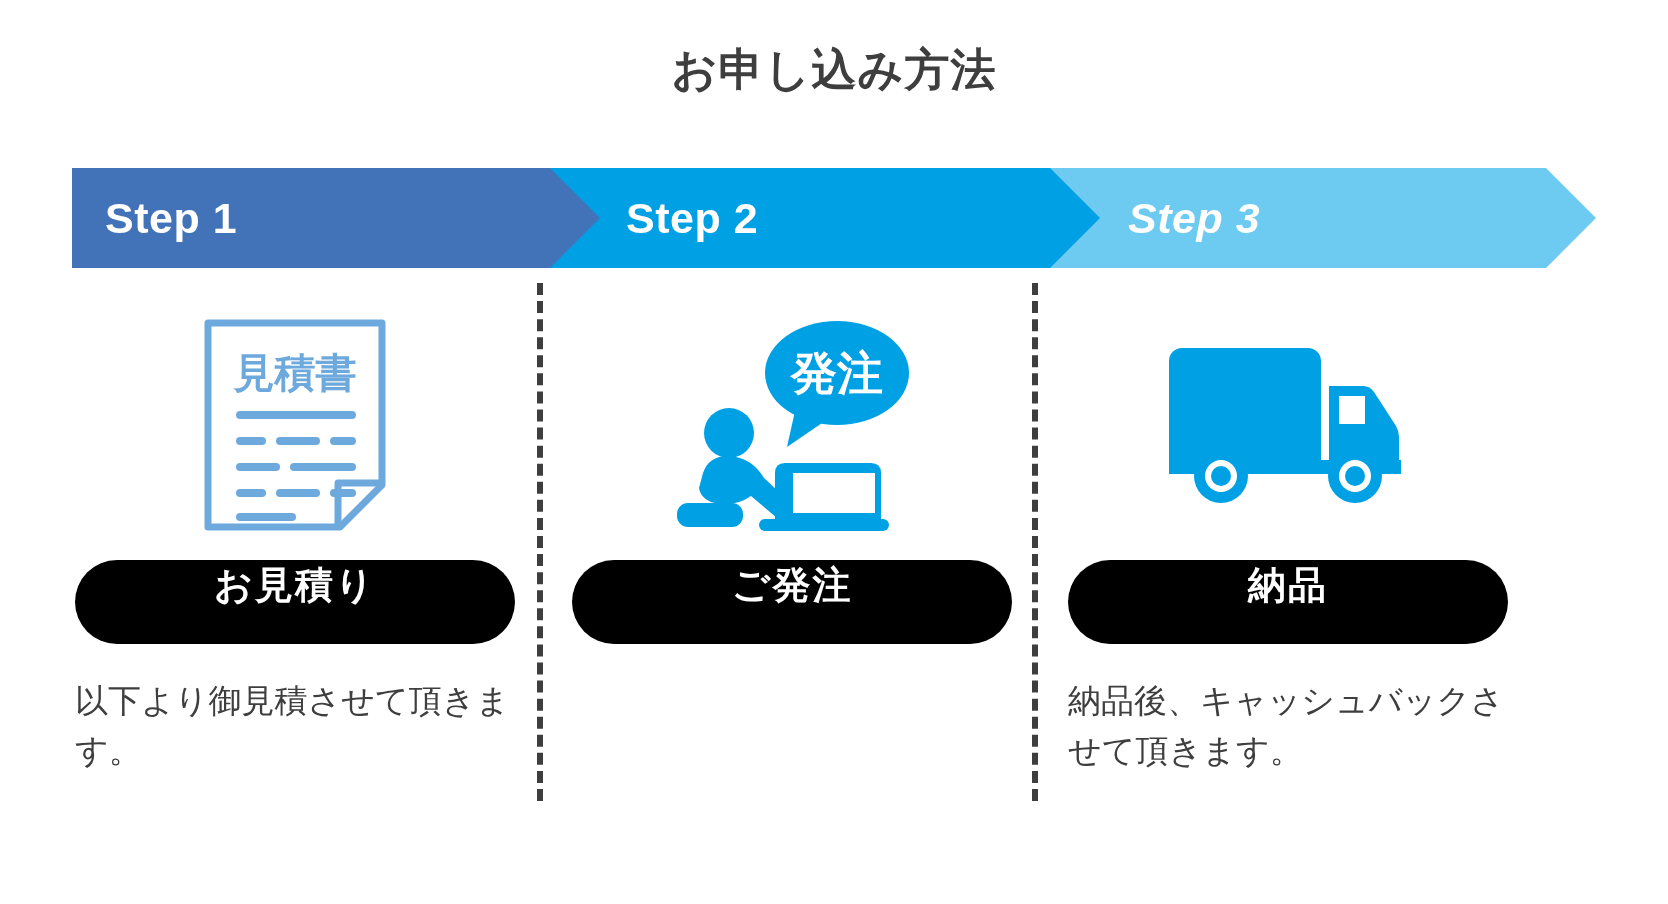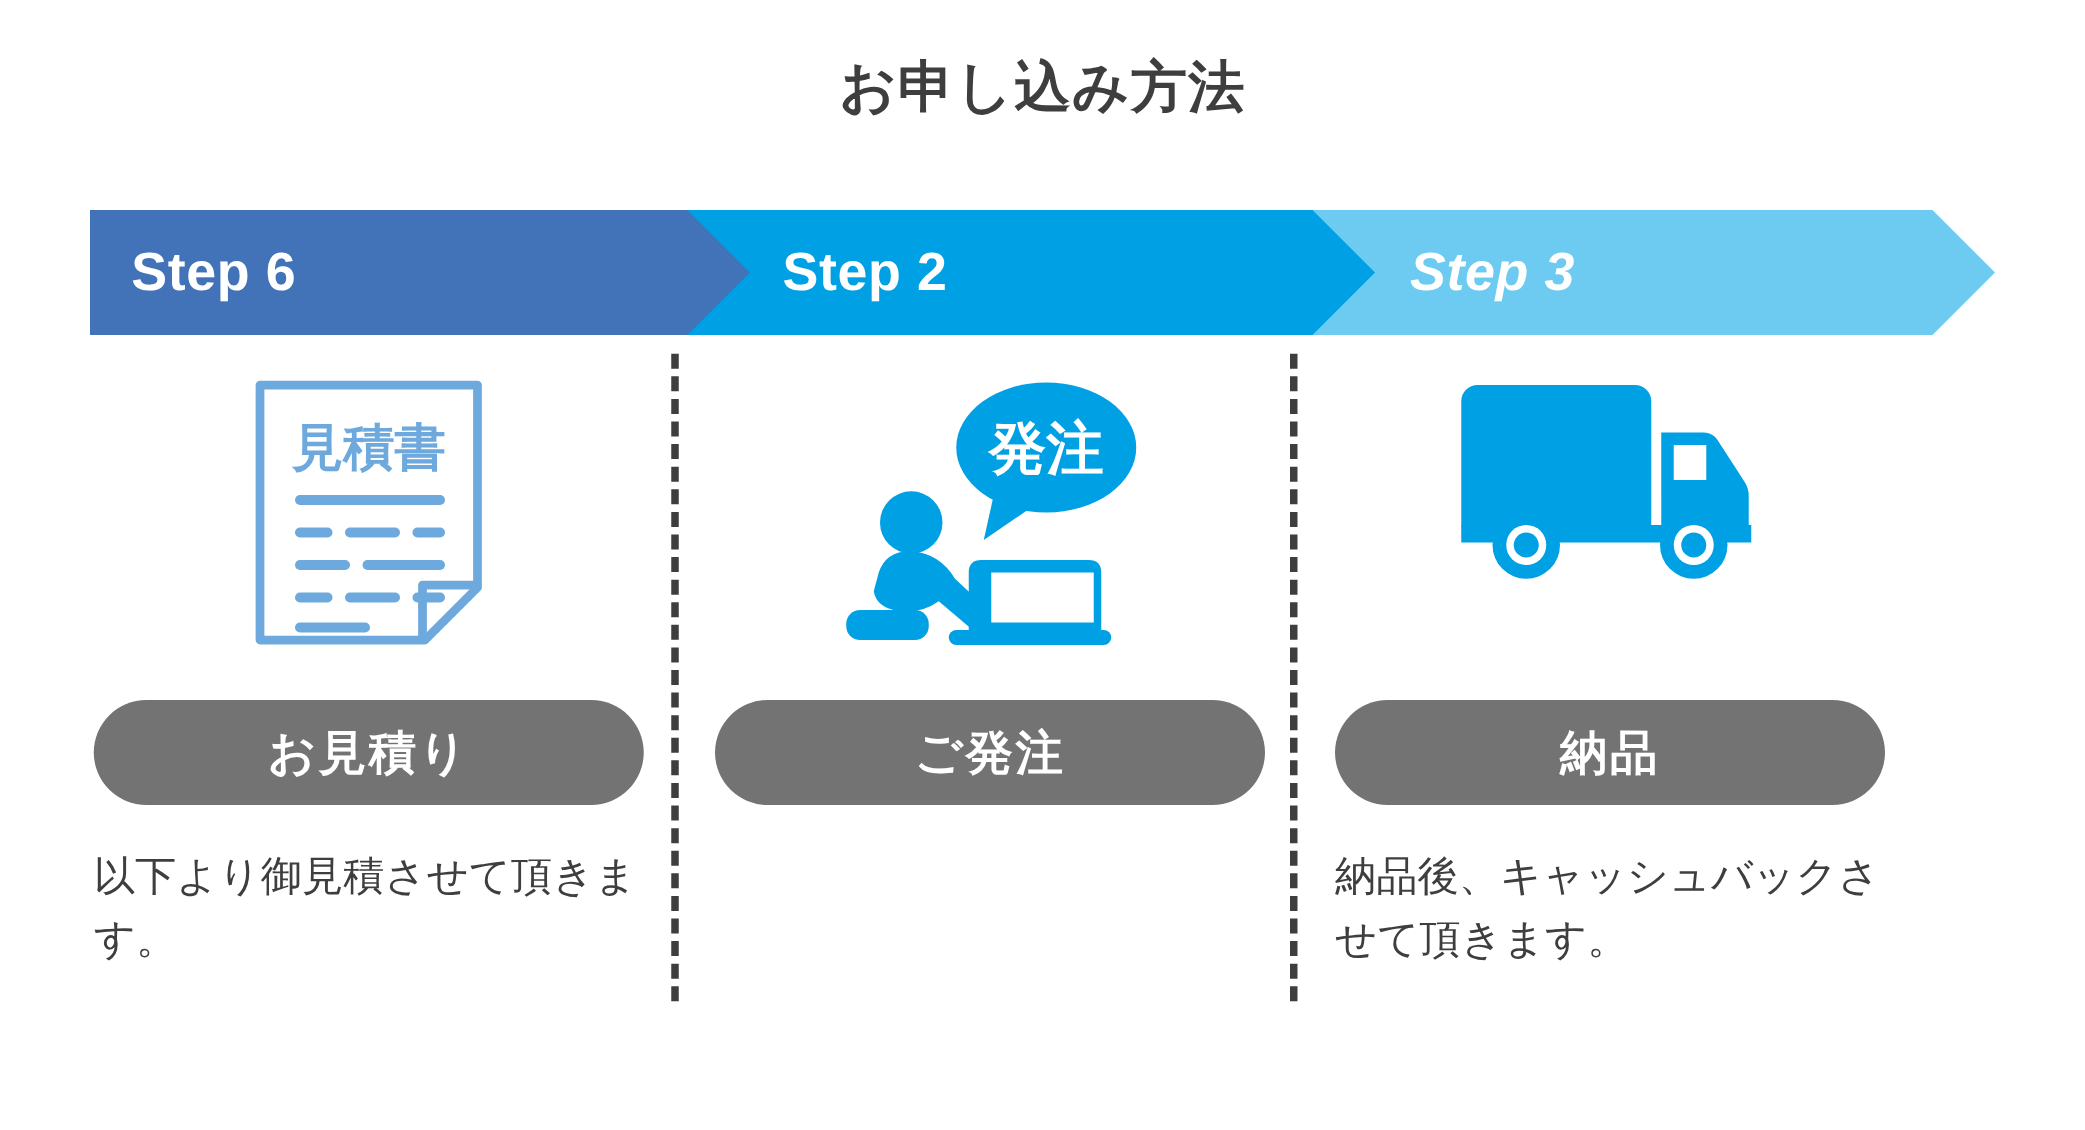--- a/index.html
+++ b/index.html
@@ -92,32 +92,31 @@
     top: 300px;
     width: 440px;
   }
   .col-1 { left: 75px; }
   .col-2 { left: 572px; }
   .col-3 { left: 1068px; }
 
   .icon-area {
     height: 250px;
     display: flex;
-    align-items: flex-start;
+    align-items: center;
     justify-content: center;
   }
 
   
   .pill {
     margin-top: 10px;
     height: 84px;
     border-radius: 42px;
-    background: #737373;
+    background: #000000;
     display: flex;
-    align-items: center;
     justify-content: center;
   }
   .pill-label {
     color: #ffffff;
     font-size: 38px;
     font-weight: bold;
     letter-spacing: 2px;
     font-family: "DejaVu Sans", "Liberation Sans", sans-serif;
   }
 
@@ -143,21 +142,21 @@
   }
 </style>
 </head>
 <body>
 
 <div class="page-title">お申し込み方法</div>
 
 <div class="steps-band">
 
   <div class="step-arrow step-1">
-    <span class="step-label">Step 6</span>
+    <span class="step-label">Step 1</span>
   </div>
 
   <div class="step-arrow step-2">
     <span class="step-label">Step 2</span>
   </div>
 
   <div class="step-arrow step-3">
     <span class="step-label">Step 3</span>
   </div>
 

